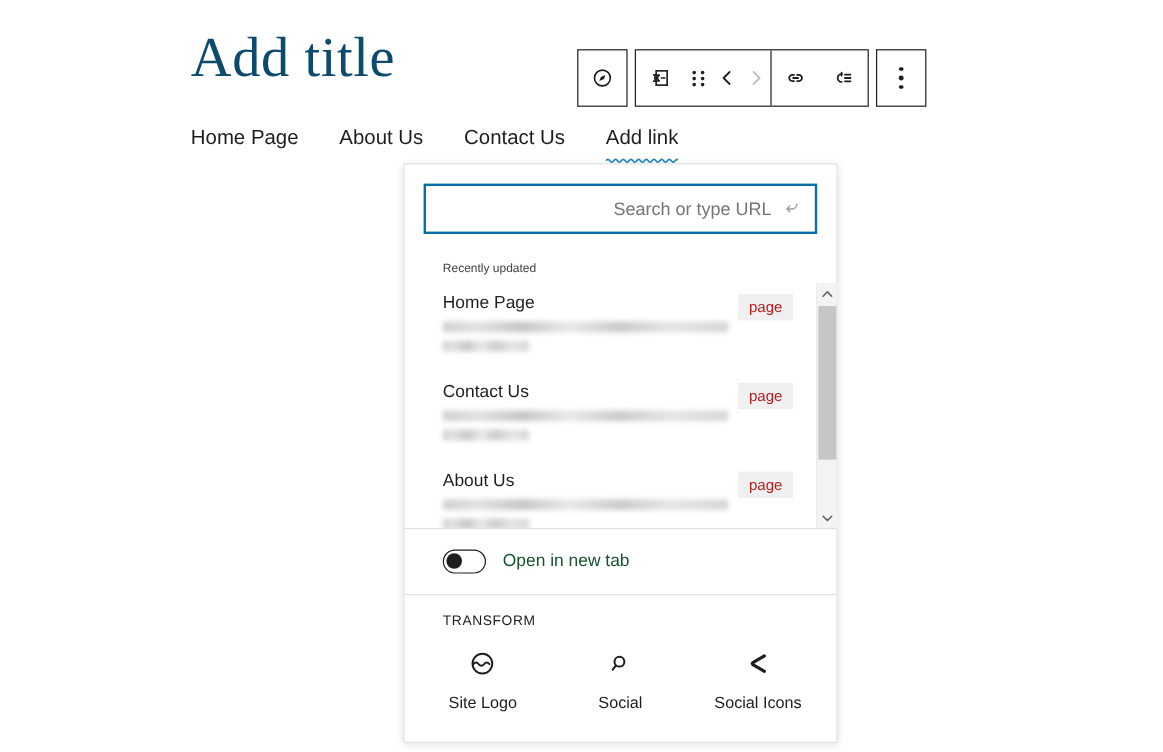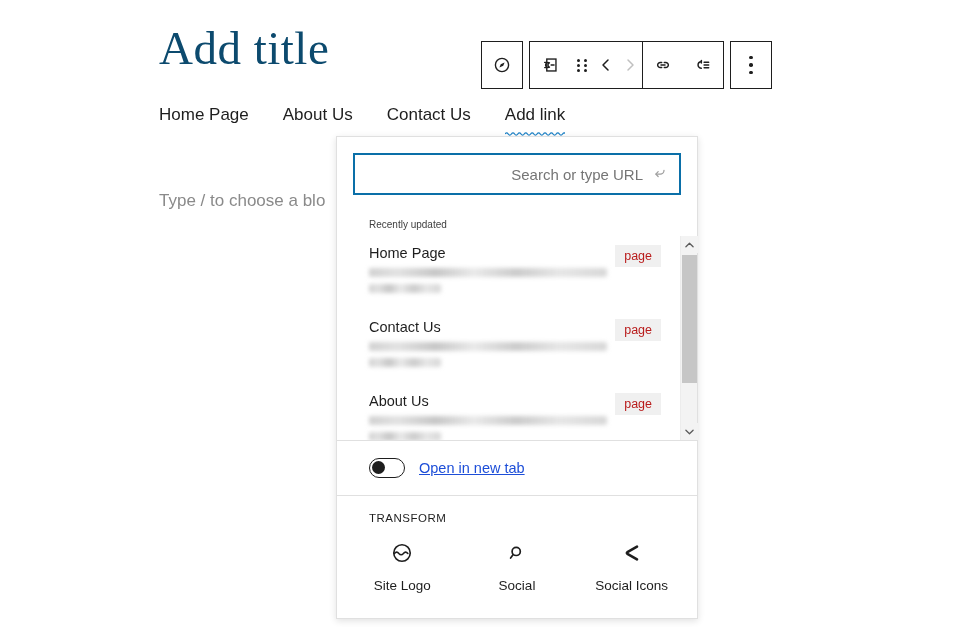--- a/index.html
+++ b/index.html
@@ -308,22 +308,21 @@
     left: 2px;
     top: 2px;
     width: 13px;
     height: 13px;
     border-radius: 50%;
     background: #1e1e1e;
     display: block;
   }
   #new-tab-label {
     font-size: 14.5px;
-    color: #1d4ed8;
-    text-decoration: underline;
+    color: #14532d;
   }
 
   
   #transform-section {
     border-top: 1px solid #e0e0e0;
     padding: 16px 8px 20px 8px;
   }
   #transform-heading {
     font-size: 11.5px;
     letter-spacing: 0.5px;
@@ -369,21 +368,20 @@
     <span class="nav-item active">
       <span>Add link</span>
       <span class="wavy">
         <svg width="66" height="5" viewBox="0 0 66 5" fill="none" xmlns="http://www.w3.org/2000/svg">
           <path d="M0 3 Q1.6 0.6 3.2 3 T6.4 3 T9.6 3 T12.8 3 T16 3 T19.2 3 T22.4 3 T25.6 3 T28.8 3 T32 3 T35.2 3 T38.4 3 T41.6 3 T44.8 3 T48 3 T51.2 3 T54.4 3 T57.6 3 T60.8 3 T64 3" stroke="#1f83c7" stroke-width="1.3" fill="none"></path>
         </svg>
       </span>
     </span>
   </div>
 
-  <div id="paragraph-placeholder">Type / to choose a blo</div>
 
   <div id="block-toolbar">
 
     <div class="tb-group">
       <button class="tb-btn" title="Navigation">
         <svg width="22" height="22" viewBox="0 0 24 24" fill="none" xmlns="http://www.w3.org/2000/svg">
           <circle cx="12" cy="12" r="7.2" stroke="#1e1e1e" stroke-width="1.5"></circle>
           <path d="M14.8 9.2 L10.6 11.2 L9.2 14.8 L13.4 12.8 Z" fill="#1e1e1e"></path>
         </svg>
       </button>

